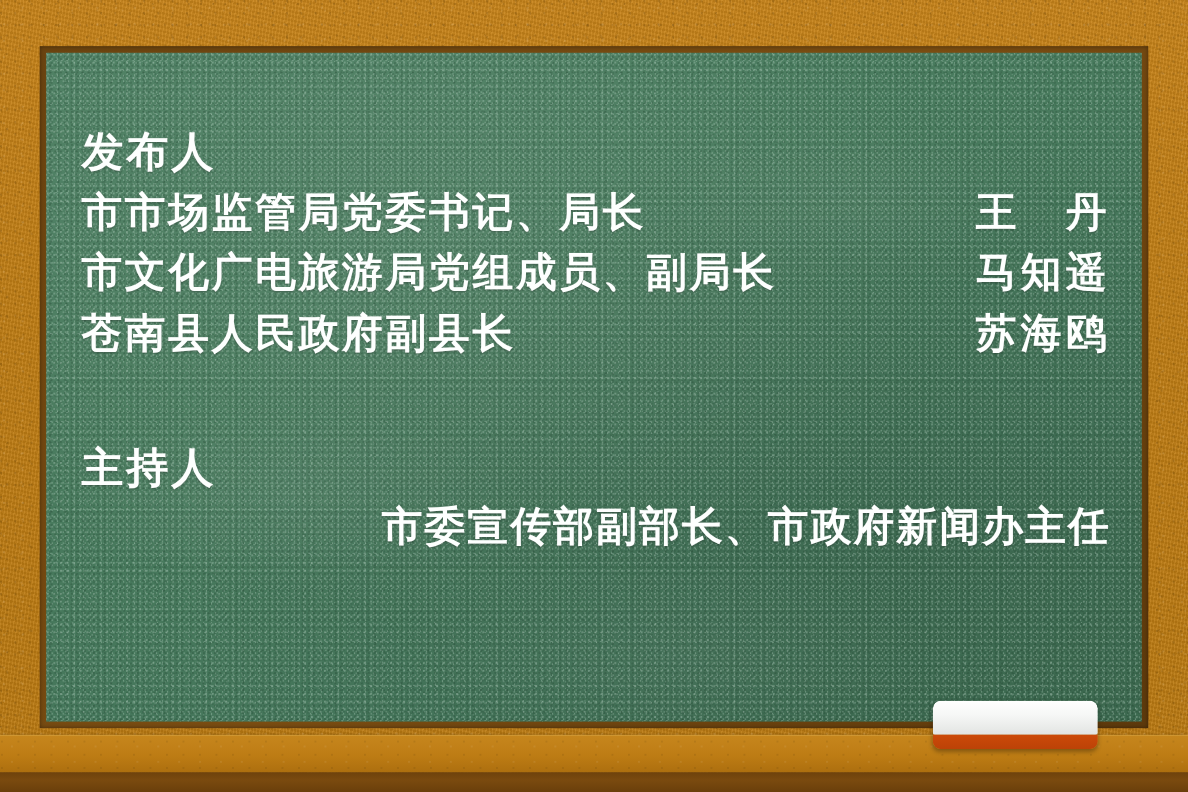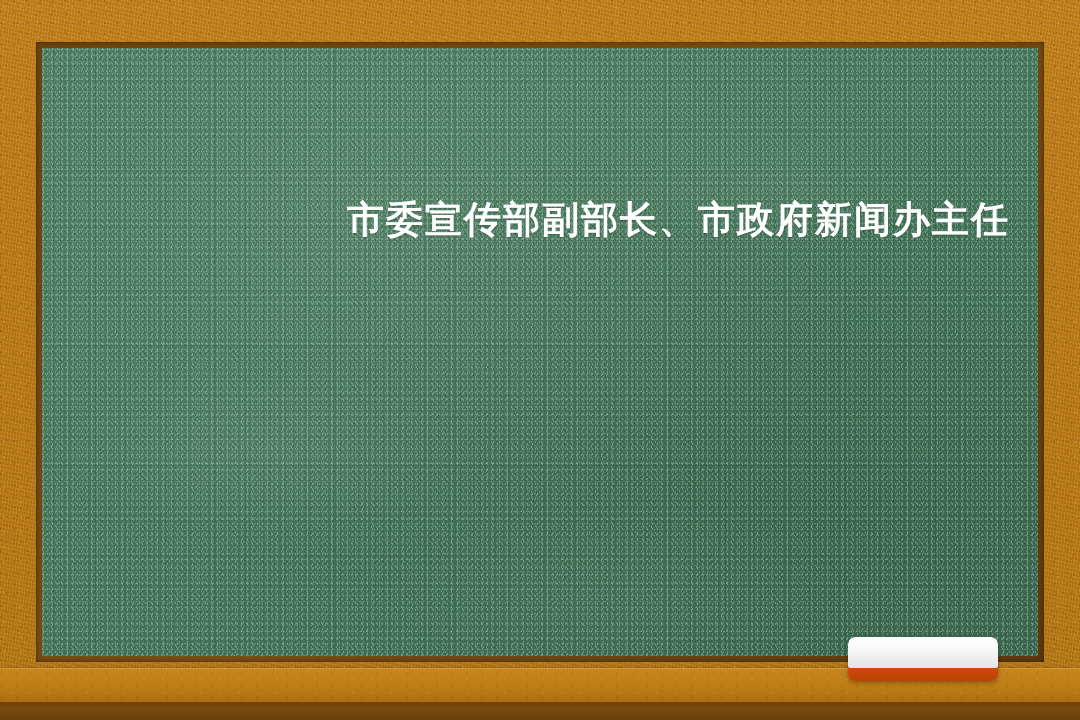--- a/index.html
+++ b/index.html
@@ -121,21 +121,21 @@
   }
   .person-name{ letter-spacing:4px; }
 
   #host-block{ margin-top:78px; }
 
   #host-row{
     display:flex;
     align-items:center;
     justify-content:flex-end;
     gap:14px;
-    margin-top:24px;
+    margin-top:8px;
     white-space:nowrap;
   }
   #host-row .person-title{ letter-spacing:2px; }
 
   
   #chalk-ledge{
     position:absolute;
     left:0; right:0; top:668px; height:34px;
     background:linear-gradient(180deg,#c6861d 0%, #bd7c14 55%, #ad6f0f 100%);
     border-top:1px solid #d29a35;
@@ -185,23 +185,44 @@
   <div id="frame-grain"></div>
 
   <div id="board-bevel">
 
     <div id="chalkboard">
       <div id="chalk-texture"></div>
       <div id="chalk-smudge"></div>
 
       <div id="board-content">
 
+        <div id="announcer-block">
+
+          <div class="section-heading">发布人</div>
+
+          <div class="person-row">
+            <span class="person-title">市市场监管局党委书记、局长</span>
+            <span class="person-name">王　丹</span>
+          </div>
+
+          <div class="person-row">
+            <span class="person-title">市文化广电旅游局党组成员、副局长</span>
+            <span class="person-name">马知遥</span>
+          </div>
+
+          <div class="person-row">
+            <span class="person-title">苍南县人民政府副县长</span>
+            <span class="person-name">苏海鸥</span>
+          </div>
+
+        </div>
 
         <div id="host-block">
 
+          <div class="section-heading">主持人</div>
 
           <div id="host-row">
             <span class="person-title">市委宣传部副部长、市政府新闻办主任</span>
           </div>
 
         </div>
 
       </div>
     </div>
   </div>

